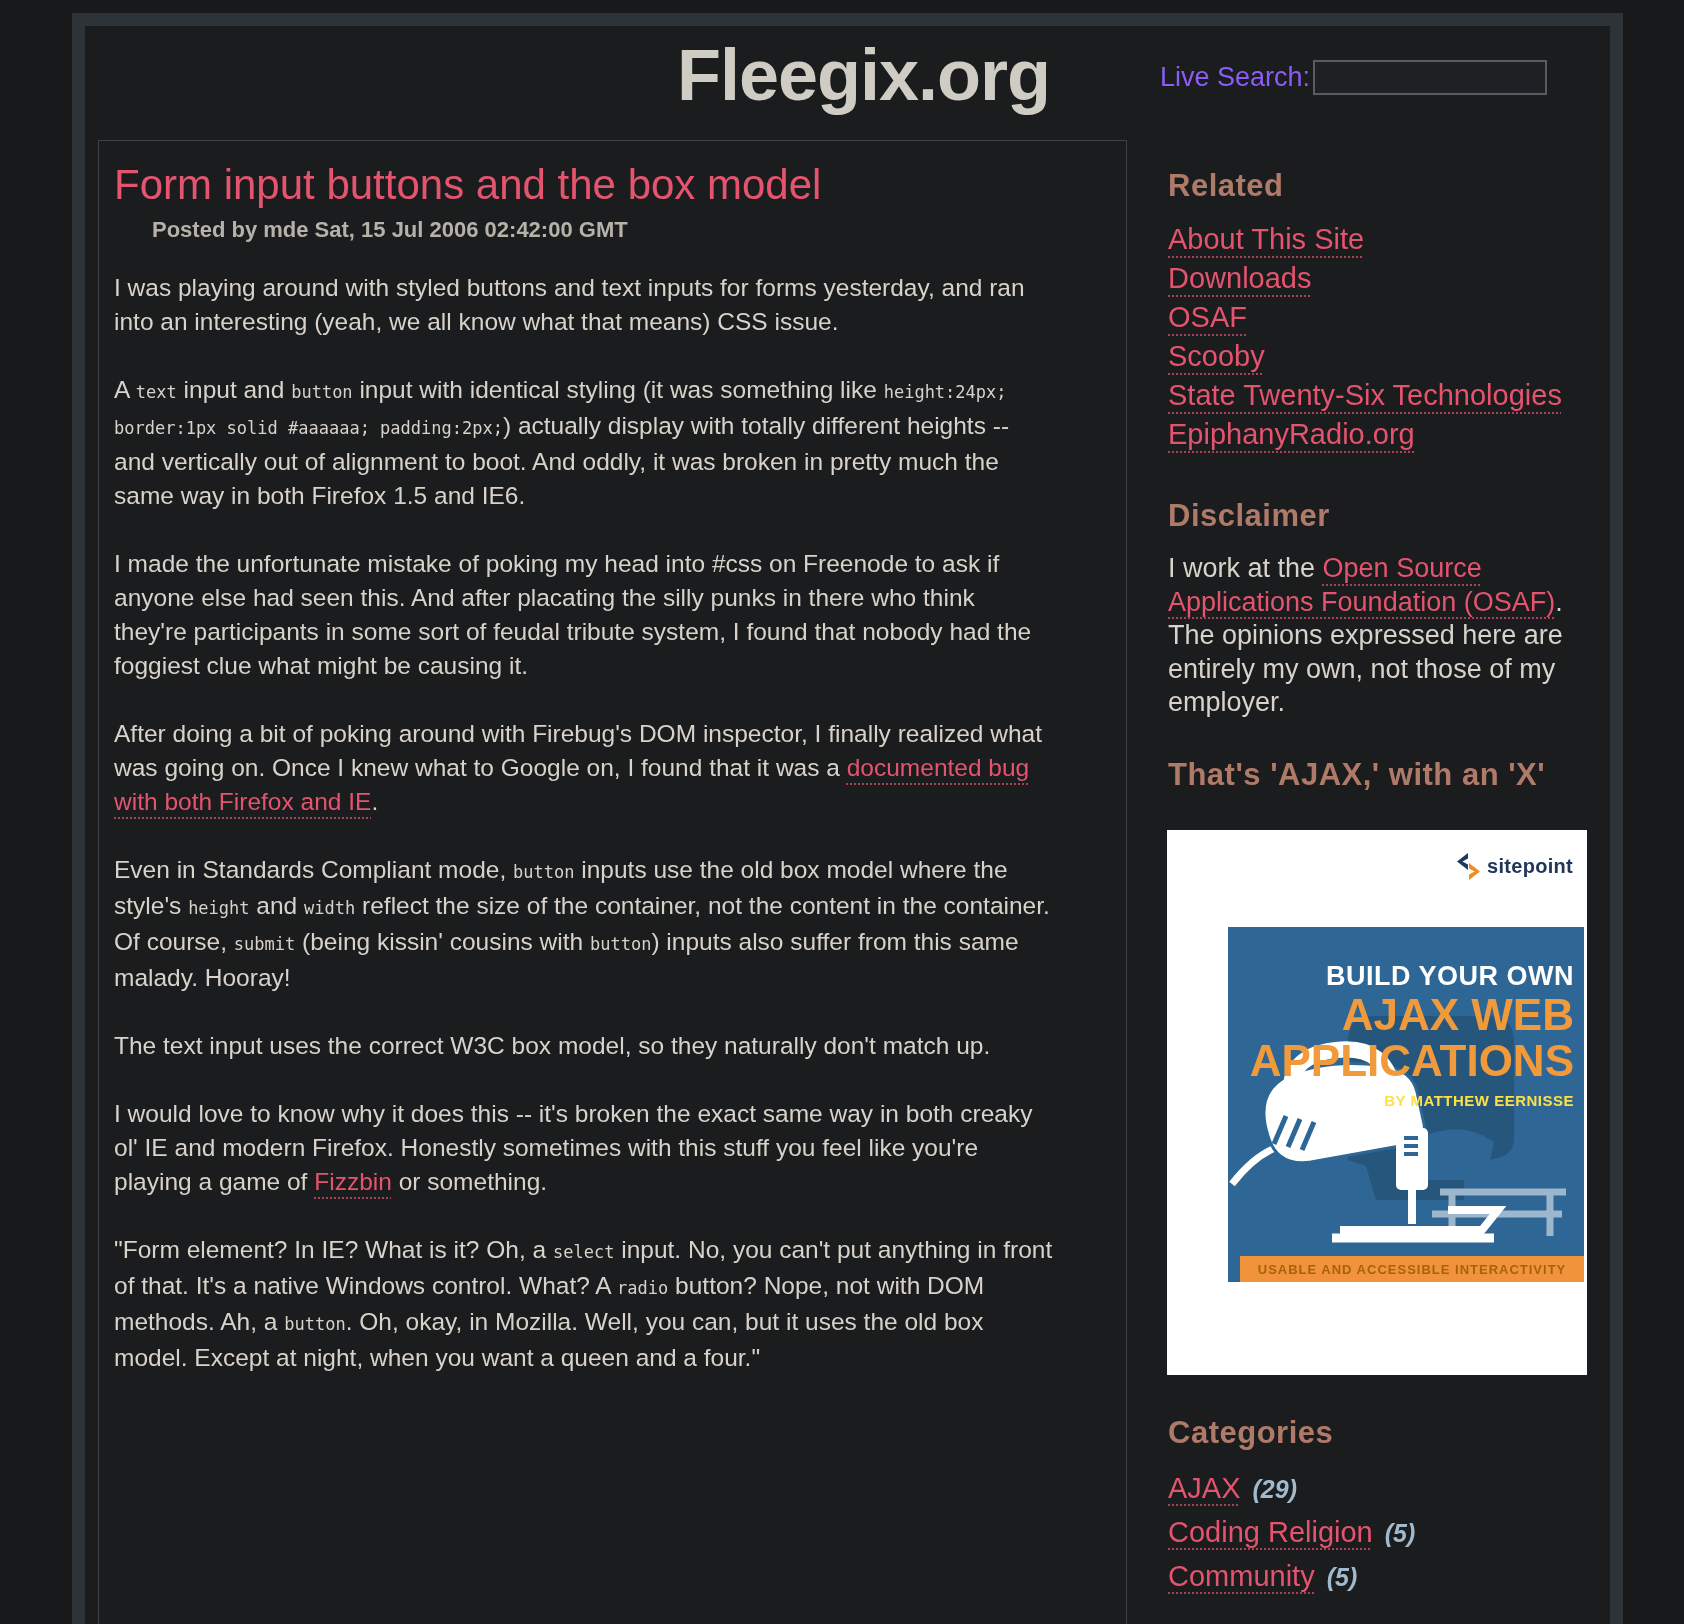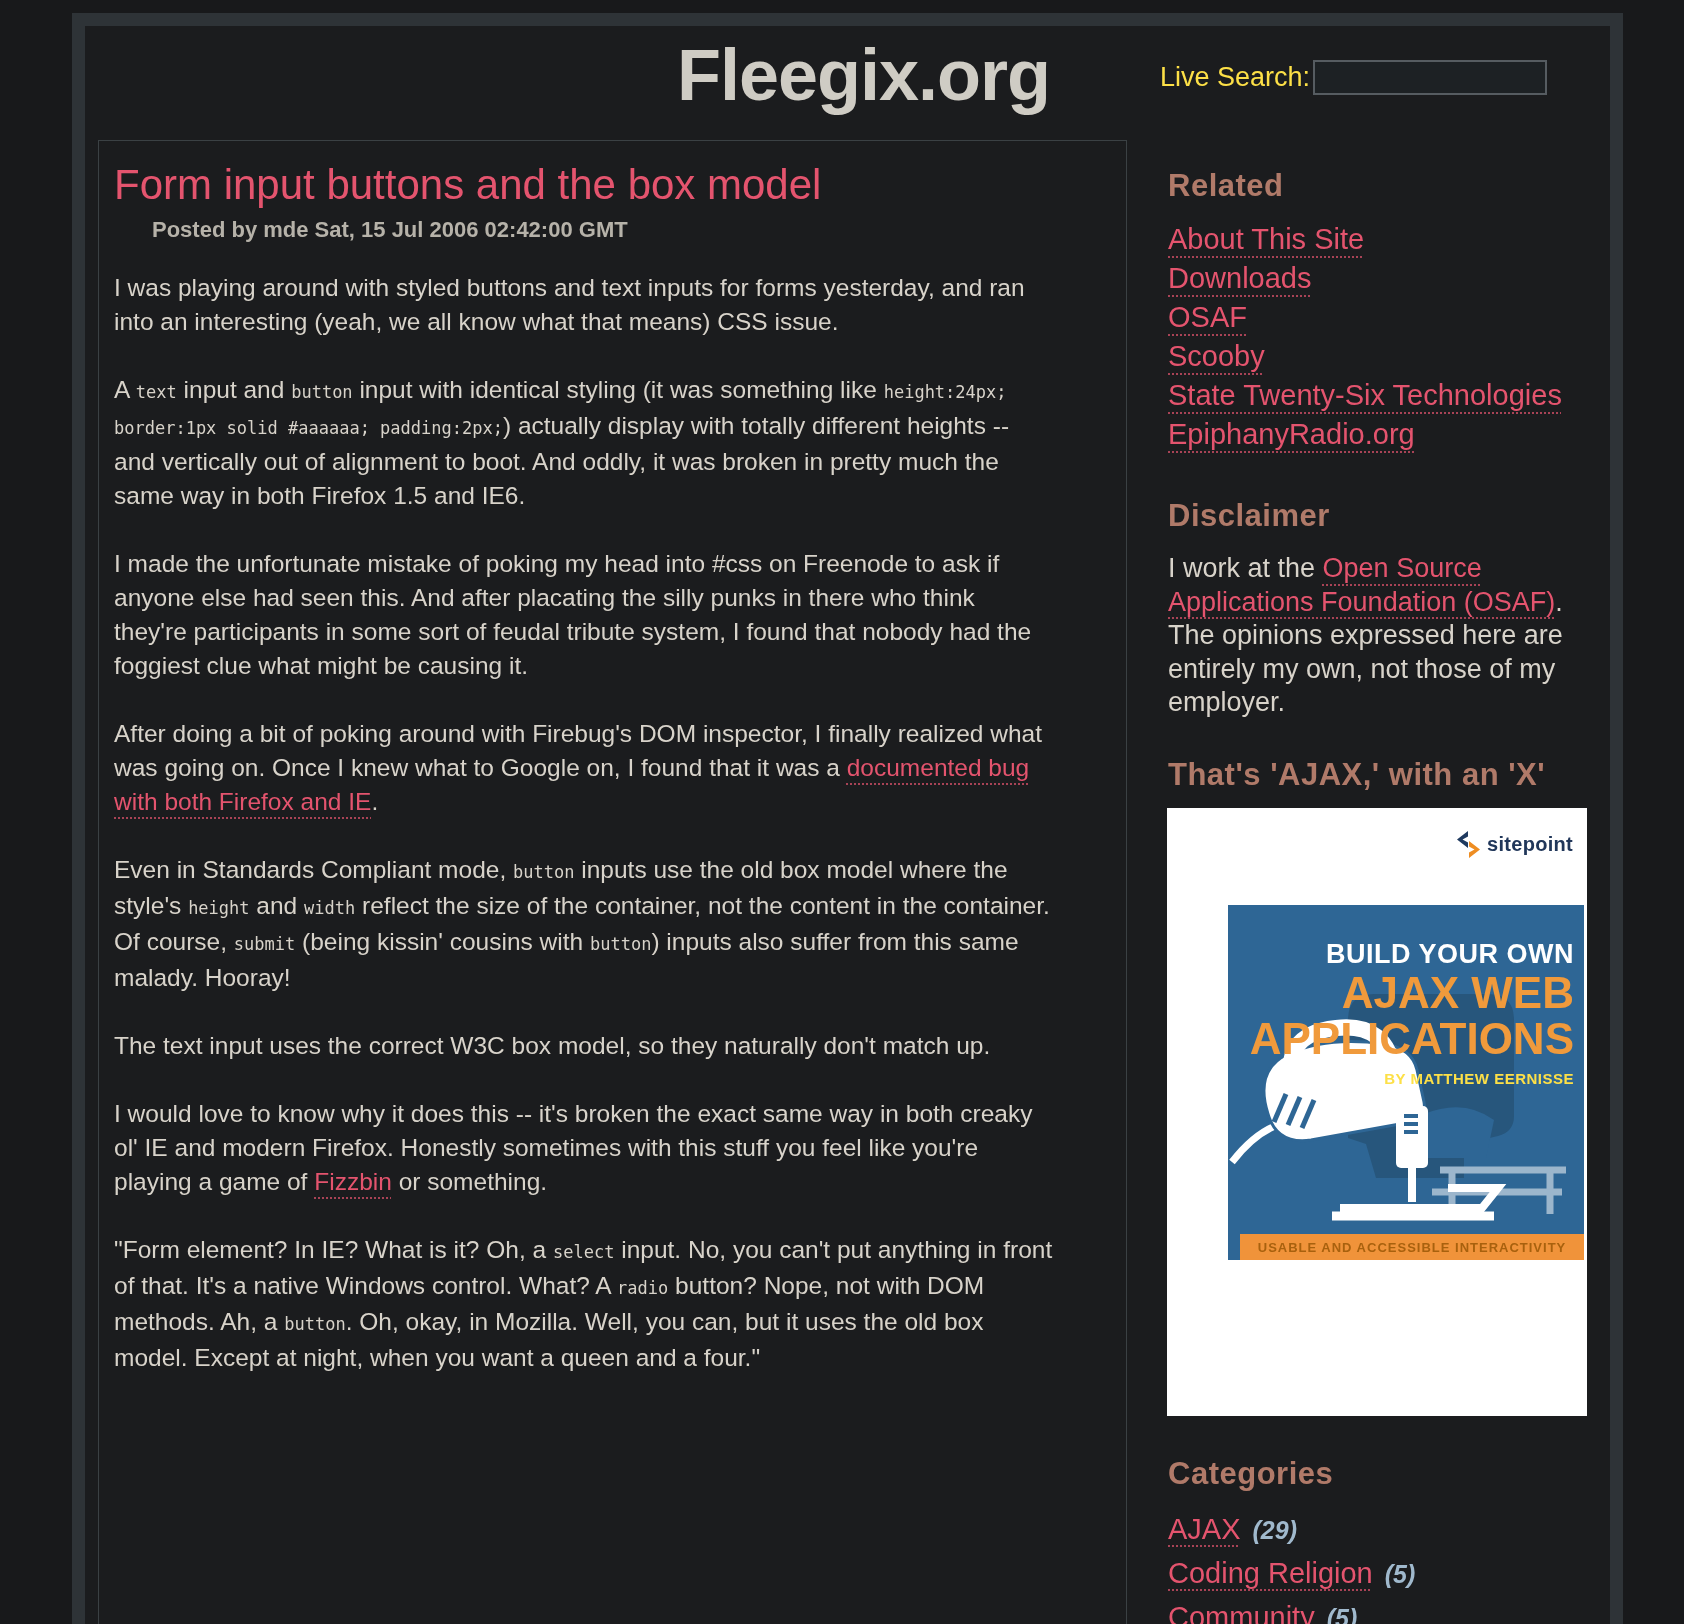--- a/index.html
+++ b/index.html
@@ -4,21 +4,21 @@
 <style>
   html,body{margin:0;padding:0;background:#18191b;}
   .stage{position:relative;width:1684px;height:1624px;overflow:hidden;background:#18191b;
          font-family:"Liberation Sans","DejaVu Sans",sans-serif;color:#d8d3ca;}
   .frame{position:absolute;left:72px;top:13px;width:1551px;height:1760px;box-sizing:border-box;
          border:13px solid #2e3337;background:#1b1c1e;}
   
   .site-title{position:absolute;top:10px;right:560px;margin:0;font-size:72px;line-height:1.1;
               font-weight:bold;color:#cfccc4;letter-spacing:-1px;}
   .search{position:absolute;top:34px;left:1075px;display:flex;align-items:center;}
-  .search label{font-size:27px;color:#fde047;}
+  .search label{font-size:27px;color:#8b5cf6;}
   .search input{width:218px;height:31px;margin-left:3px;background:#1d2124;border:2px solid #565c61;
                 color:#d9d4cb;font-size:22px;padding:0 6px;outline:none;}
   
   .article{position:absolute;left:13px;top:114px;width:1029px;height:1580px;box-sizing:border-box;
            border:1px solid #3b4144;padding:20px 28px 0 15px;}
   .article h2{margin:0;font-size:42px;font-weight:normal;color:#e4546e;line-height:1.15;}
   .byline{margin:8px 0 0 38px;font-size:22px;font-weight:bold;color:#b6b2a9;}
   .paragraphs{margin-top:28px;}
   .paragraphs p{margin:0 16px 34px 0;font-size:24.5px;line-height:34px;width:940px;color:#d8d3ca;}
   code{font-family:"DejaVu Sans Mono","Liberation Mono",monospace;font-size:17px;color:#d8d3ca;}
@@ -26,21 +26,21 @@
                   text-decoration-color:rgba(228,84,110,.7);text-underline-offset:7px;}
   
   .sidebar{position:absolute;left:1083px;top:142px;width:442px;}
   .sidebar h3{margin:0;font-size:31px;font-weight:bold;color:#b07a69;letter-spacing:.5px;}
   .links{margin-top:16px;}
   .links a{display:block;font-size:29px;line-height:39px;width:fit-content;}
   .mt-disc{margin-top:44px !important;}
   .disclaimer{margin:18px 0 0 0;font-size:27px;line-height:33.5px;color:#d8d3ca;}
   .ajax-heading{margin-top:34px !important;width:400px;line-height:42px;}
   
-  .book{position:relative;margin-top:12px;margin-left:-1px;width:420px;height:608px;background:#ffffff;cursor:pointer;}
+  .book{position:relative;margin-top:34px;margin-left:-1px;width:420px;height:545px;background:#ffffff;cursor:pointer;}
   .sp-logo{position:absolute;top:22px;right:14px;display:flex;align-items:center;gap:5px;}
   .sp-text{font-size:20px;font-weight:bold;color:#21375a;letter-spacing:.3px;}
   .cover{position:absolute;left:61px;top:97px;width:356px;height:355px;background:#2e6695;overflow:hidden;}
   .cover-text{position:relative;z-index:2;text-align:right;padding-right:10px;}
   .cover-t1{margin-top:34px;font-size:27px;font-weight:bold;color:#ffffff;letter-spacing:.5px;}
   .cover-t2{font-size:44px;line-height:46px;font-weight:bold;color:#f09a3c;}
   .cover-t3{font-size:44px;line-height:46px;font-weight:bold;color:#f09a3c;}
   .cover-author{margin-top:8px;font-size:15px;font-weight:bold;color:#fde047;letter-spacing:.5px;}
   .jigsaw{position:absolute;left:0;bottom:26px;width:356px;height:240px;z-index:1;}
   .tagline{position:absolute;left:12px;right:0;bottom:0;height:26px;background:#f0933a;z-index:3;

